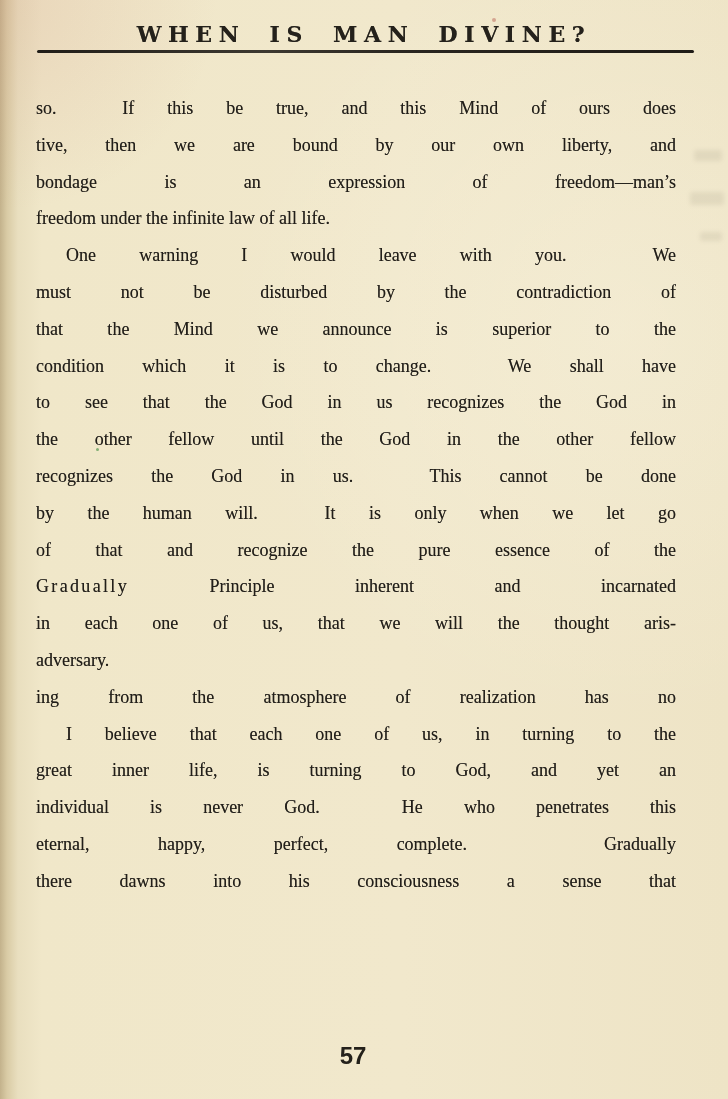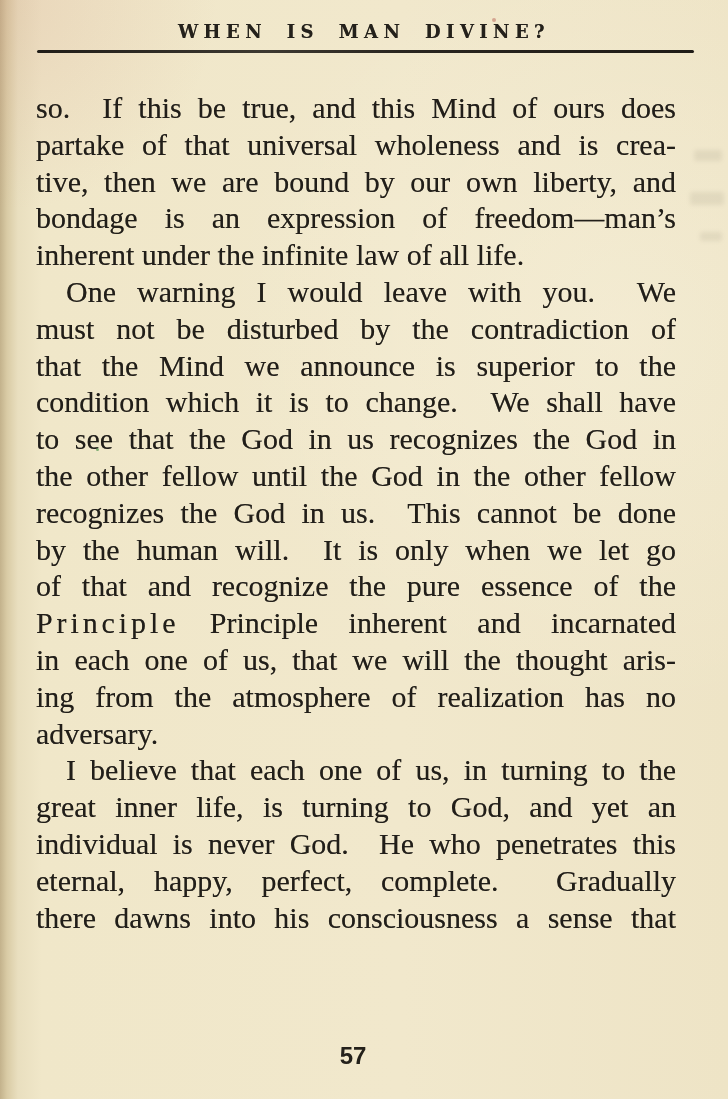--- a/index.html
+++ b/index.html
@@ -20,42 +20,42 @@
     font-family: "Liberation Serif", "DejaVu Serif", serif;
     color: #211e19;
   }
   .running-head {
     position: absolute;
     top: 21px;
     left: 36px;
     right: 36px;
     text-align: center;
     font-family: "DejaVu Serif", "Liberation Serif", serif;
-    font-size: 18px;
+    font-size: 22px;
     font-weight: 600;
     letter-spacing: 0.30em;
     word-spacing: 0.45em;
     color: #24211b;
     text-shadow: 0 0 0.5px rgba(36,33,27,0.55);
   }
   .rule {
     position: absolute;
     top: 50px;
     left: 37px;
     right: 34px;
     height: 3px;
     border-radius: 2px;
     background: linear-gradient(90deg, #201d18, #3d3931 35%, #2a2620 55%, #1f1c17);
   }
   .body-text {
     position: absolute;
     top: 90px;
     left: 36px;
     right: 52px;
-    font-size: 30px;
+    font-size: 18px;
     text-shadow: 0 0 0.6px rgba(33,30,25,0.55);
   }
   .paragraph { margin: 0; }
   .line {
     line-height: 36.8px;
     white-space: normal;
     text-align: left;
   }
   .line.justify {
     text-align: justify;
@@ -92,39 +92,38 @@
 </head>
 <body>
 
 <div class="page">
   <div class="running-head">WHEN IS MAN DIVINE?</div>
   <div class="rule"></div>
 
   <main class="body-text" id="paragraphs">
       <div class="paragraph">
         <div class="line justify"><span class="seg-normal">so.&nbsp; If this be true, and this Mind of ours does</span></div>
-        <div class="line justify"><span class="seg-normal">partake of that universal wholeness and is crea-</span></div>
         <div class="line justify"><span class="seg-normal">tive, then we are bound by our own liberty, and</span></div>
         <div class="line justify"><span class="seg-normal">bondage is an expression of freedom—man’s</span></div>
-        <div class="line"><span class="seg-normal">inherent under the infinite law of all life.</span></div>
+        <div class="line"><span class="seg-normal">freedom under the infinite law of all life.</span></div>
       </div>
       <div class="paragraph">
         <div class="line justify indent"><span class="seg-normal">One warning I would leave with you.&nbsp; We</span></div>
         <div class="line justify"><span class="seg-normal">must not be disturbed by the contradiction of</span></div>
         <div class="line justify"><span class="seg-normal">that the Mind we announce is superior to the</span></div>
         <div class="line justify"><span class="seg-normal">condition which it is to change.&nbsp; We shall have</span></div>
         <div class="line justify"><span class="seg-normal">to see that the God in us recognizes the God in</span></div>
         <div class="line justify"><span class="seg-normal">the other fellow until the God in the other fellow</span></div>
         <div class="line justify"><span class="seg-normal">recognizes the God in us.&nbsp; This cannot be done</span></div>
         <div class="line justify"><span class="seg-normal">by the human will.&nbsp; It is only when we let go</span></div>
         <div class="line justify"><span class="seg-normal">of that and recognize the pure essence of the</span></div>
-        <div class="line justify"><span class="seg-spaced">Principle</span><span class="seg-normal"> Principle inherent and incarnated</span></div>
+        <div class="line justify"><span class="seg-spaced">Gradually</span><span class="seg-normal"> Principle inherent and incarnated</span></div>
         <div class="line justify"><span class="seg-normal">in each one of us, that we will the thought aris-</span></div>
+        <div class="line"><span class="seg-normal">adversary.</span></div>
         <div class="line justify"><span class="seg-normal">ing from the atmosphere of realization has no</span></div>
-        <div class="line"><span class="seg-normal">adversary.</span></div>
       </div>
       <div class="paragraph">
         <div class="line justify indent"><span class="seg-normal">I believe that each one of us, in turning to the</span></div>
         <div class="line justify"><span class="seg-normal">great inner life, is turning to God, and </span><span class="seg-italic">yet an</span></div>
         <div class="line justify"><span class="seg-italic">individual is never God</span><span class="seg-normal">.&nbsp; He who penetrates this</span></div>
         <div class="line justify"><span class="seg-normal">eternal, happy, perfect, complete.&nbsp; Gradually</span></div>
         <div class="line justify"><span class="seg-normal">there dawns into his consciousness a sense that</span></div>
       </div>
     </main>
 

